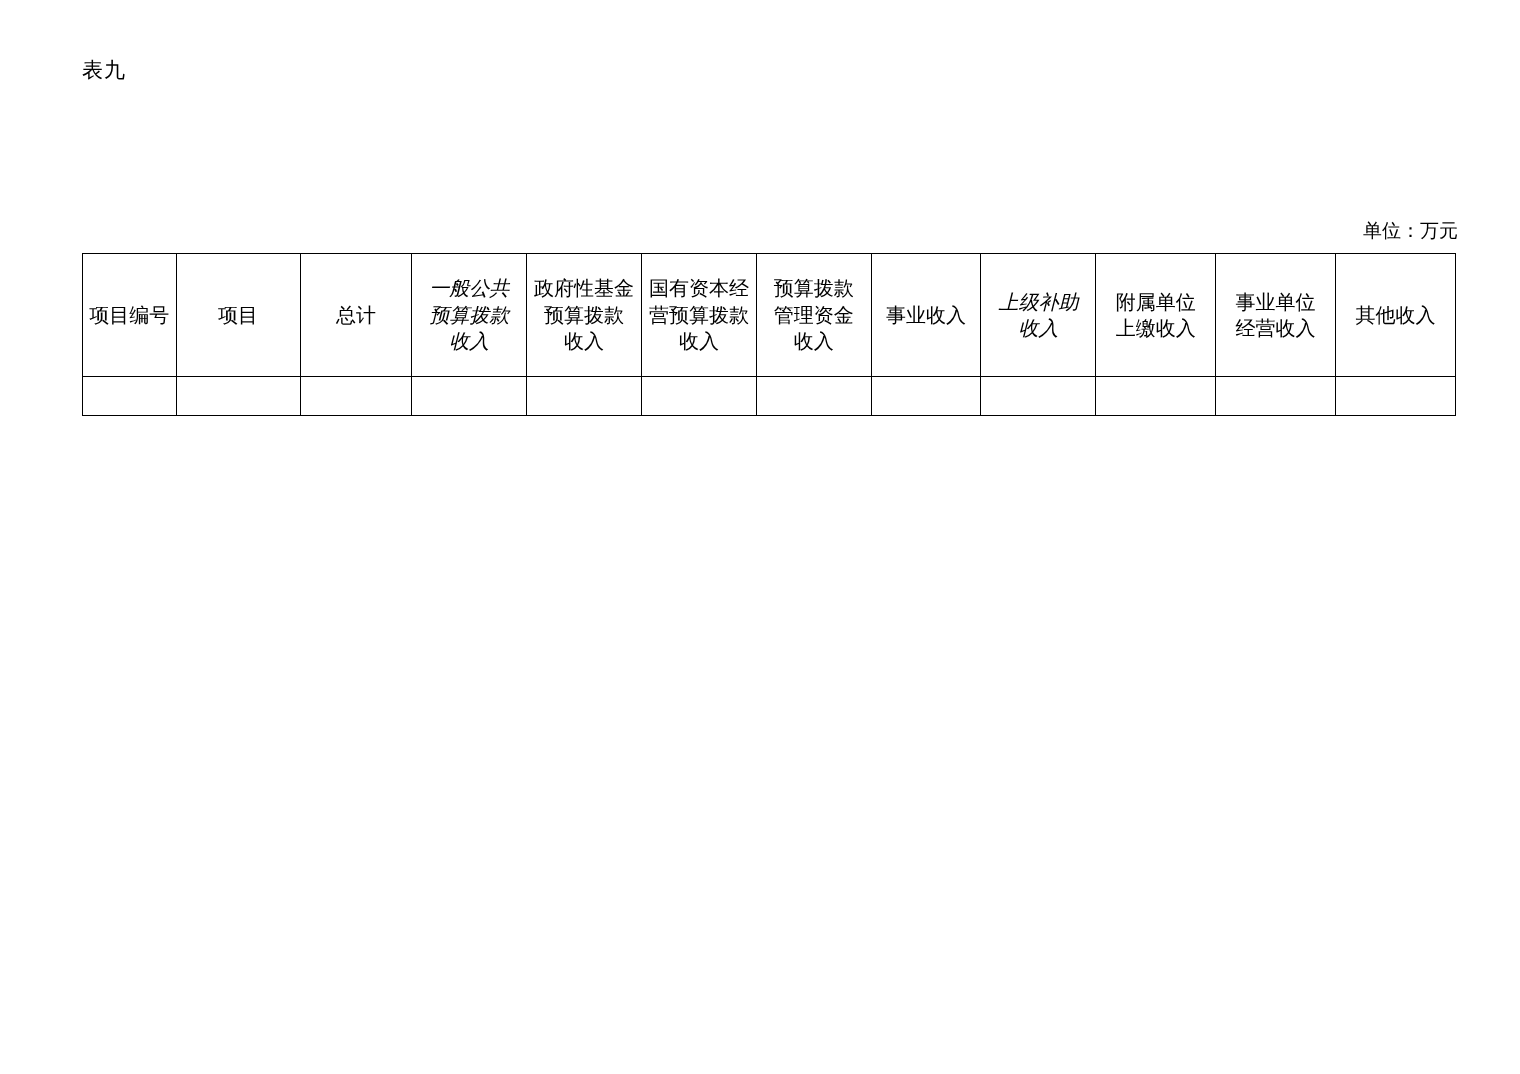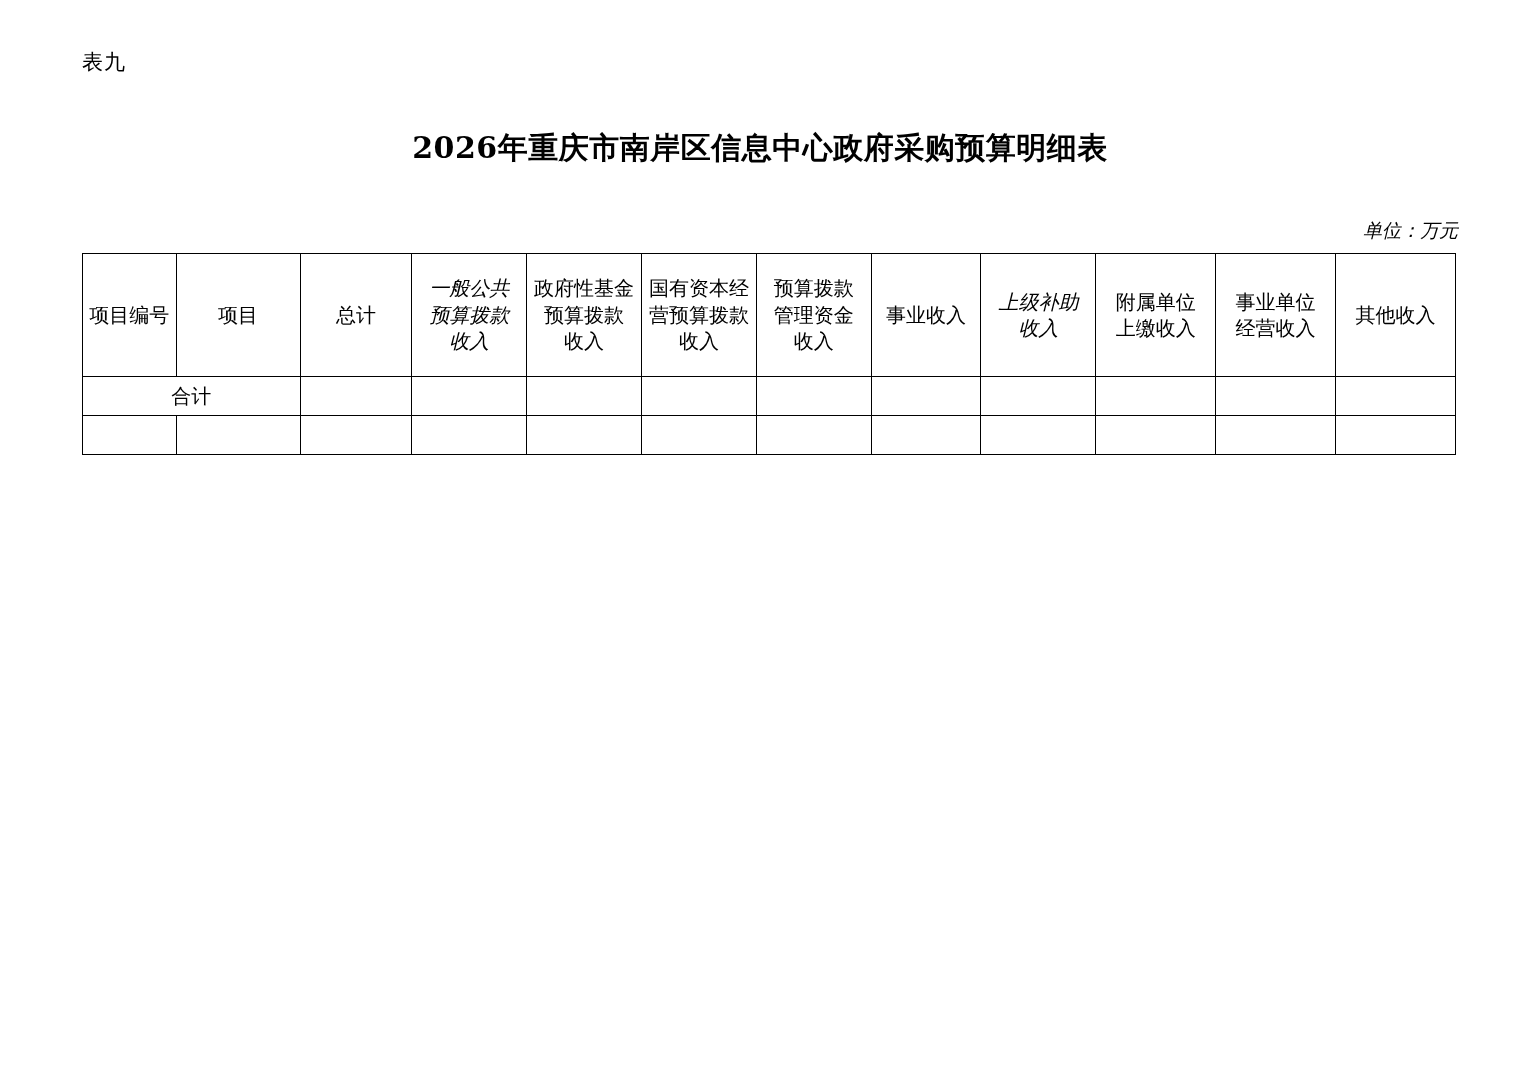--- a/index.html
+++ b/index.html
@@ -17,21 +17,21 @@
   }
   .page {
     position: relative;
     width: 1520px;
     height: 1074px;
     box-sizing: border-box;
   }
   .sheet-label {
     position: absolute;
     left: 82px;
-    top: 48px;
+    top: 56px;
     font-size: 21px;
     font-family: "DejaVu Serif", "Liberation Serif", serif;
     letter-spacing: 1px;
   }
   .doc-title {
     position: absolute;
     left: 0;
     right: 0;
     top: 128px;
     text-align: center;
@@ -39,21 +39,20 @@
     font-weight: bold;
     font-family: "DejaVu Serif", "Liberation Serif", serif;
     letter-spacing: 0.5px;
   }
   .unit-note {
     position: absolute;
     right: 62px;
     top: 218px;
     font-size: 19px;
     font-family: "DejaVu Serif", "Liberation Serif", serif;
-    font-style: italic;
   }
   .table-wrap {
     position: absolute;
     left: 82px;
     top: 253px;
     width: 1374px;
   }
   table.budget {
     border-collapse: collapse;
     width: 100%;
@@ -103,21 +102,20 @@
   .c10 { width: 118px; }
   .c11 { width: 118px; }
 </style>
 </head>
 <body>
 
 <div class="page">
 
   <div class="sheet-label">表九</div>
 
-  <div class="doc-title">2026年重庆市南岸区信息中心政府采购预算明细表</div>
 
   <div class="unit-note">单位：万元</div>
 
   <div class="table-wrap">
     <table class="budget">
       <thead>
         <tr>
           <td class="c0">
               <div class="hdr-inner">项目编号</div>
             </td>
@@ -162,33 +160,20 @@
               <div class="hdr-inner">事业单位
 经营收入</div>
             </td>
           <td class="c11">
               <div class="hdr-inner">其他收入</div>
             </td>
         </tr>
       </thead>
       <tbody>
         <tr>
-          <td class="total-label" colspan="2">合计</td>
-          <td></td>
-          <td></td>
-          <td></td>
-          <td></td>
-          <td></td>
-          <td></td>
-          <td></td>
-          <td></td>
-          <td></td>
-          <td></td>
-        </tr>
-        <tr>
           <td></td>
           <td></td>
           <td></td>
           <td></td>
           <td></td>
           <td></td>
           <td></td>
           <td></td>
           <td></td>
           <td></td>

